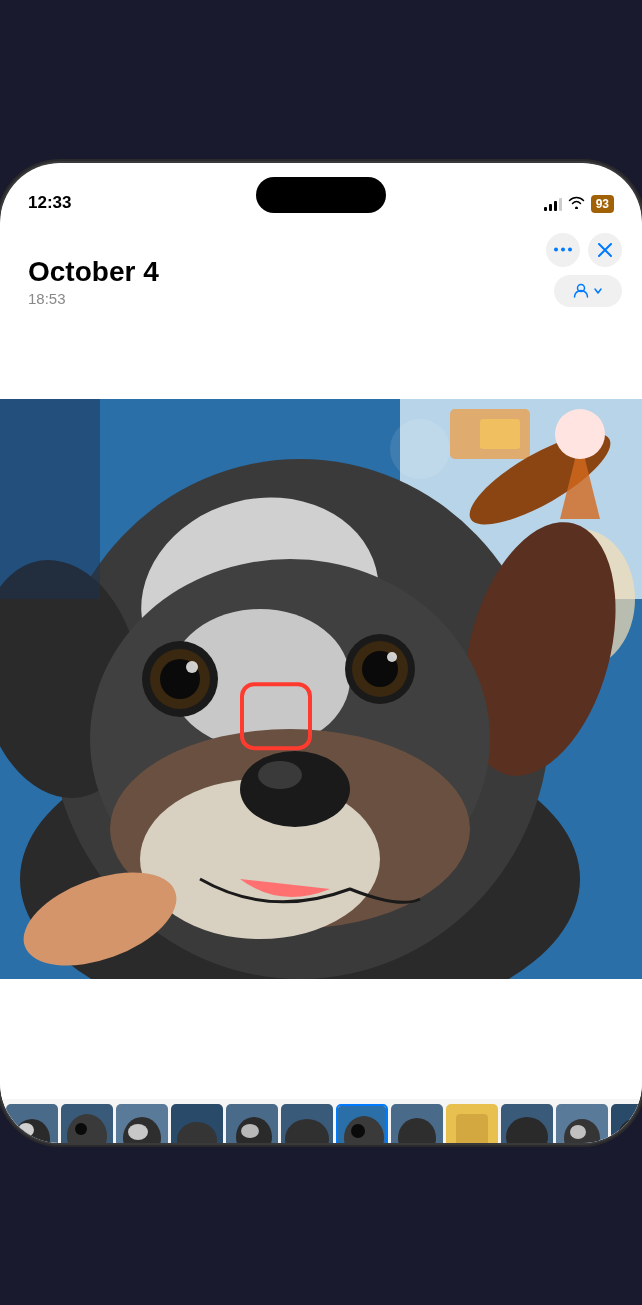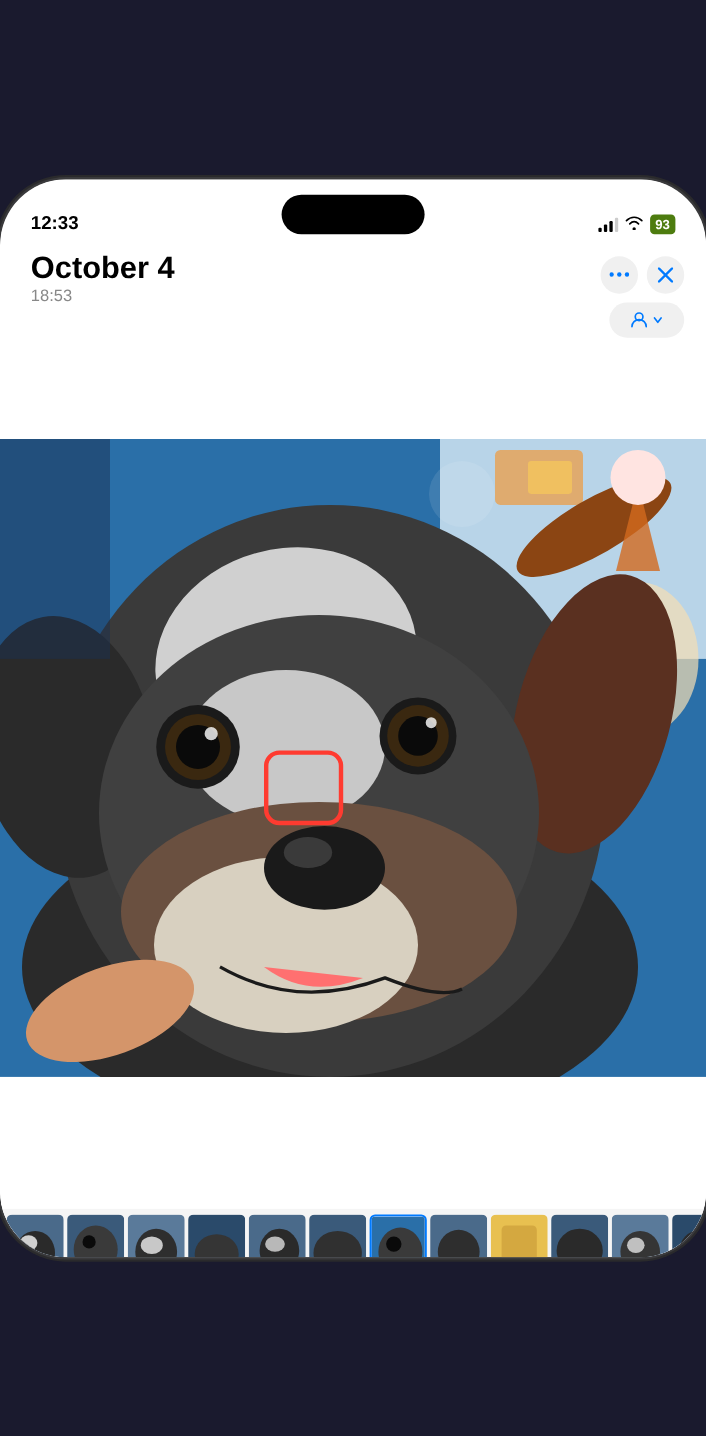--- a/index.html
+++ b/index.html
@@ -84,33 +84,33 @@
     }
 
     .wifi-icon {
       font-size: 13px;
       color: #000;
     }
 
     .battery-container {
       display: flex;
       align-items: center;
-      background: #4d7c0f;
+      background: #a16207;
       color: #fff;
       border-radius: 4px;
       padding: 2px 5px;
       font-size: 12px;
       font-weight: 600;
     }
 
     
     .header {
       padding: 8px 20px 12px 28px;
       display: flex;
-      align-items: flex-start;
+      align-items: flex-end;
       justify-content: space-between;
       flex-shrink: 0;
     }
 
     .header-left {}
 
     .photo-date {
       font-size: 28px;
       font-weight: 700;
       color: #000;

